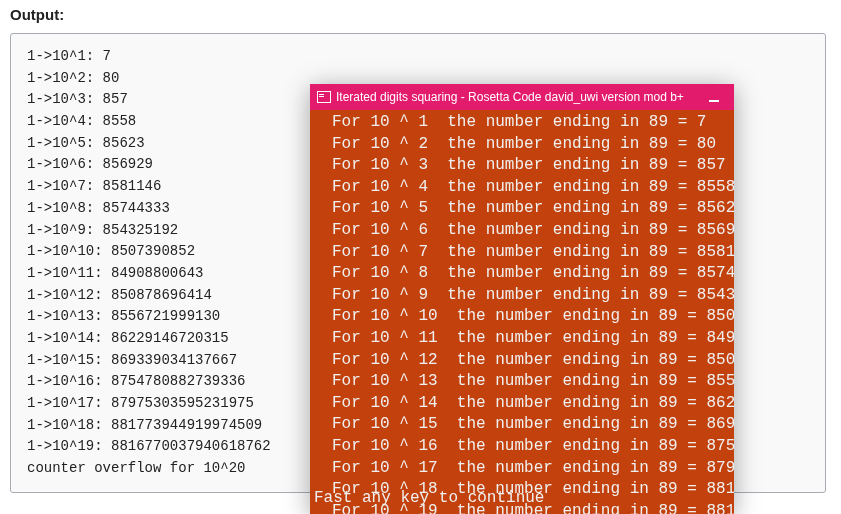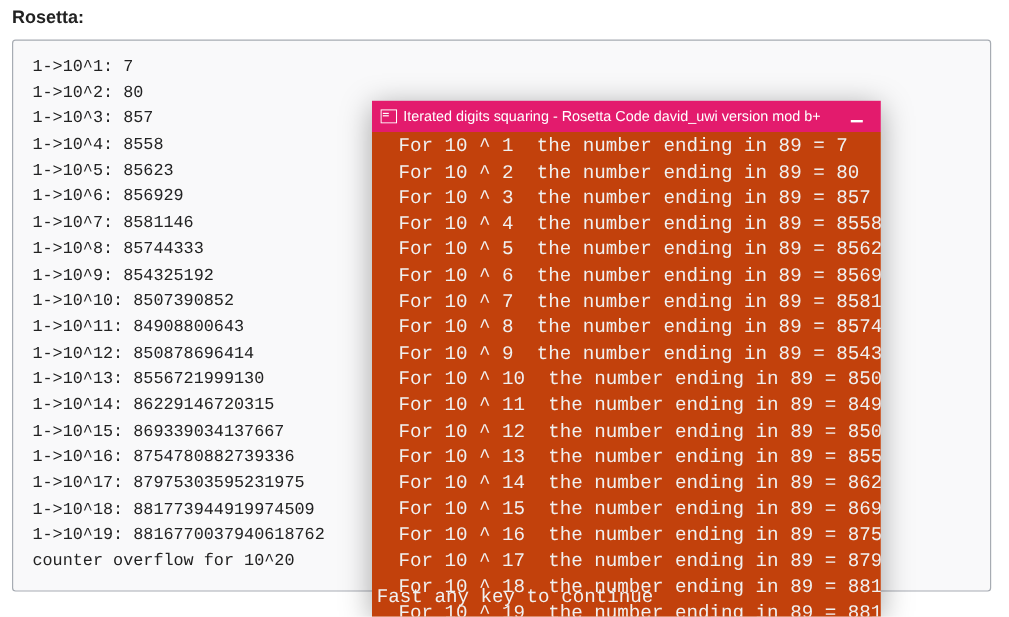--- a/index.html
+++ b/index.html
@@ -102,21 +102,21 @@
   .term-bottom {
     position: absolute;
     left: 4px;
     bottom: 4px;
     white-space: pre;
   }
 </style>
 </head>
 <body>
 
-<div class="output-label">Rosetta:</div>
+<div class="output-label">Output:</div>
 
 <div class="output-box">
   <pre id="output-pre">1-&gt;10^1: 7
 1-&gt;10^2: 80
 1-&gt;10^3: 857
 1-&gt;10^4: 8558
 1-&gt;10^5: 85623
 1-&gt;10^6: 856929
 1-&gt;10^7: 8581146
 1-&gt;10^8: 85744333

